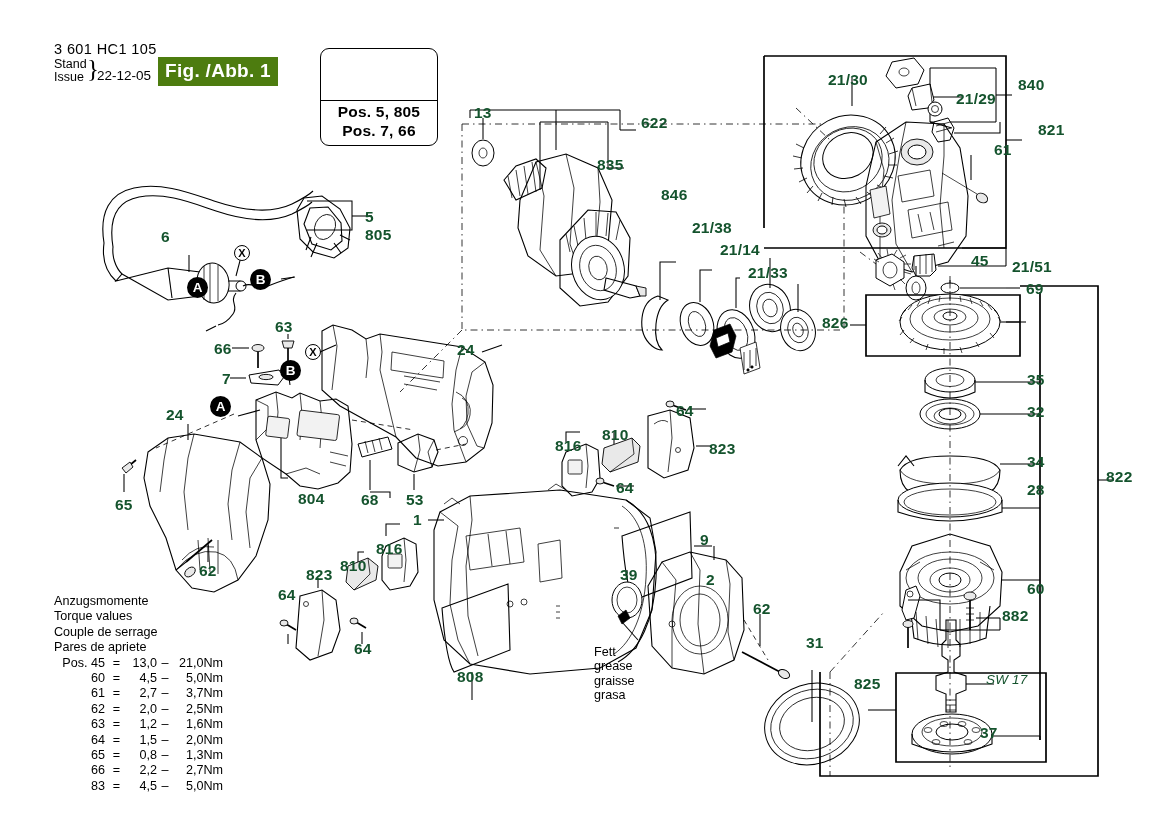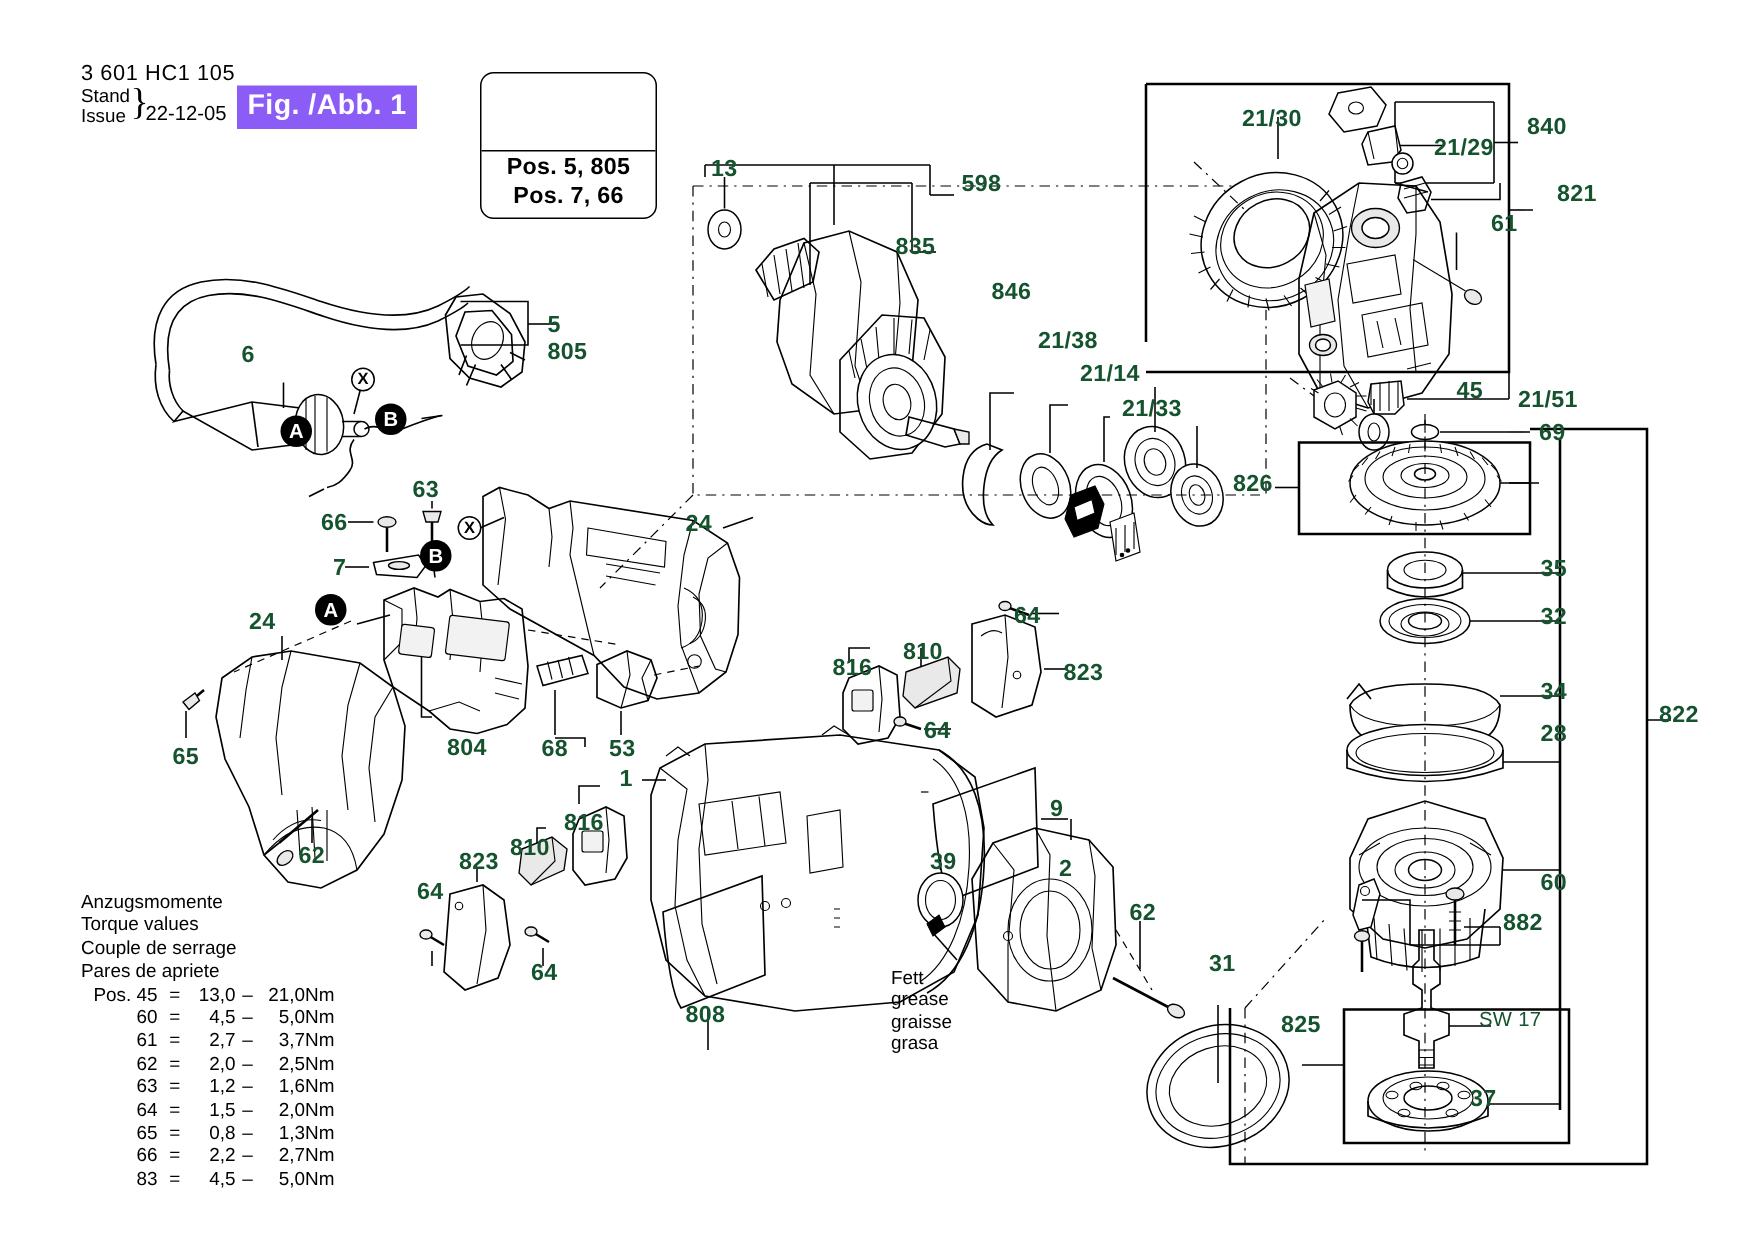--- a/index.html
+++ b/index.html
@@ -33,21 +33,21 @@
     position: absolute; left: 87px; top: 56px;
     font-size: 25px; line-height: 25px; color: #000;
     font-family: "Liberation Serif", serif;
   }
   .hdr-date {
     position: absolute; left: 97px; top: 68px;
     font-size: 13.5px; color: #000; white-space: nowrap;
   }
   .hdr-fig {
     position: absolute; left: 158px; top: 57px;
-    background: #8b5cf6; color: #fff;
+    background: #4d7c0f; color: #fff;
     font-size: 19px; font-weight: bold;
     padding: 3px 7px 4px 7px;
     white-space: nowrap;
     letter-spacing: .3px;
   }
 
   
   .warnbox {
     position: absolute; left: 320px; top: 48px;
     width: 118px; height: 98px;
@@ -747,21 +747,21 @@
   <div class="lbl" style="left:222px; top:370px;">7</div>
   <div class="lbl" style="left:457px; top:341px;">24</div>
   <div class="lbl" style="left:166px; top:406px;">24</div>
   <div class="lbl" style="left:115px; top:496px;">65</div>
   <div class="lbl" style="left:199px; top:562px;">62</div>
   <div class="lbl" style="left:298px; top:490px;">804</div>
   <div class="lbl" style="left:361px; top:491px;">68</div>
   <div class="lbl" style="left:386px; top:491px;margin-left:20px;">53</div>
 
   <div class="lbl" style="left:474px; top:104px;">13</div>
-  <div class="lbl" style="left:641px; top:114px;">598</div>
+  <div class="lbl" style="left:641px; top:114px;">622</div>
   <div class="lbl" style="left:597px; top:156px;">835</div>
   <div class="lbl" style="left:661px; top:186px;">846</div>
   <div class="lbl" style="left:692px; top:219px;">21/38</div>
   <div class="lbl" style="left:720px; top:241px;">21/14</div>
   <div class="lbl" style="left:748px; top:264px;">21/33</div>
 
   <div class="lbl" style="left:413px; top:511px;">1</div>
   <div class="lbl" style="left:555px; top:437px;">816</div>
   <div class="lbl" style="left:602px; top:426px;">810</div>
   <div class="lbl" style="left:709px; top:440px;">823</div>
@@ -792,21 +792,21 @@
   <div class="lbl" style="left:822px; top:314px;">826</div>
 
   <div class="lbl" style="left:1027px; top:371px;">35</div>
   <div class="lbl" style="left:1027px; top:403px;">32</div>
   <div class="lbl" style="left:1027px; top:453px;">34</div>
   <div class="lbl" style="left:1027px; top:481px;">28</div>
   <div class="lbl" style="left:1106px; top:468px;">822</div>
   <div class="lbl" style="left:1027px; top:580px;">60</div>
   <div class="lbl" style="left:1002px; top:607px;">882</div>
   <div class="lbl" style="left:854px; top:675px;">825</div>
-  <div class="lbl sm" style="left:986px; top:672px;">SW 17</div>
+  <div class="lbl sm" style="left:986px; top:672px;font-style:italic;">SW 17</div>
   <div class="lbl" style="left:980px; top:724px;text-align:right;">37</div>
 
   <div class="bub" style="left:187px; top:277px;">A</div>
   <div class="bub" style="left:250px; top:269px;">B</div>
   <div class="bub open" style="left:234px; top:245px;">X</div>
 
   <div class="bub" style="left:210px; top:396px;">A</div>
   <div class="bub" style="left:280px; top:360px;">B</div>
   <div class="bub open" style="left:305px; top:344px;">X</div>
 

